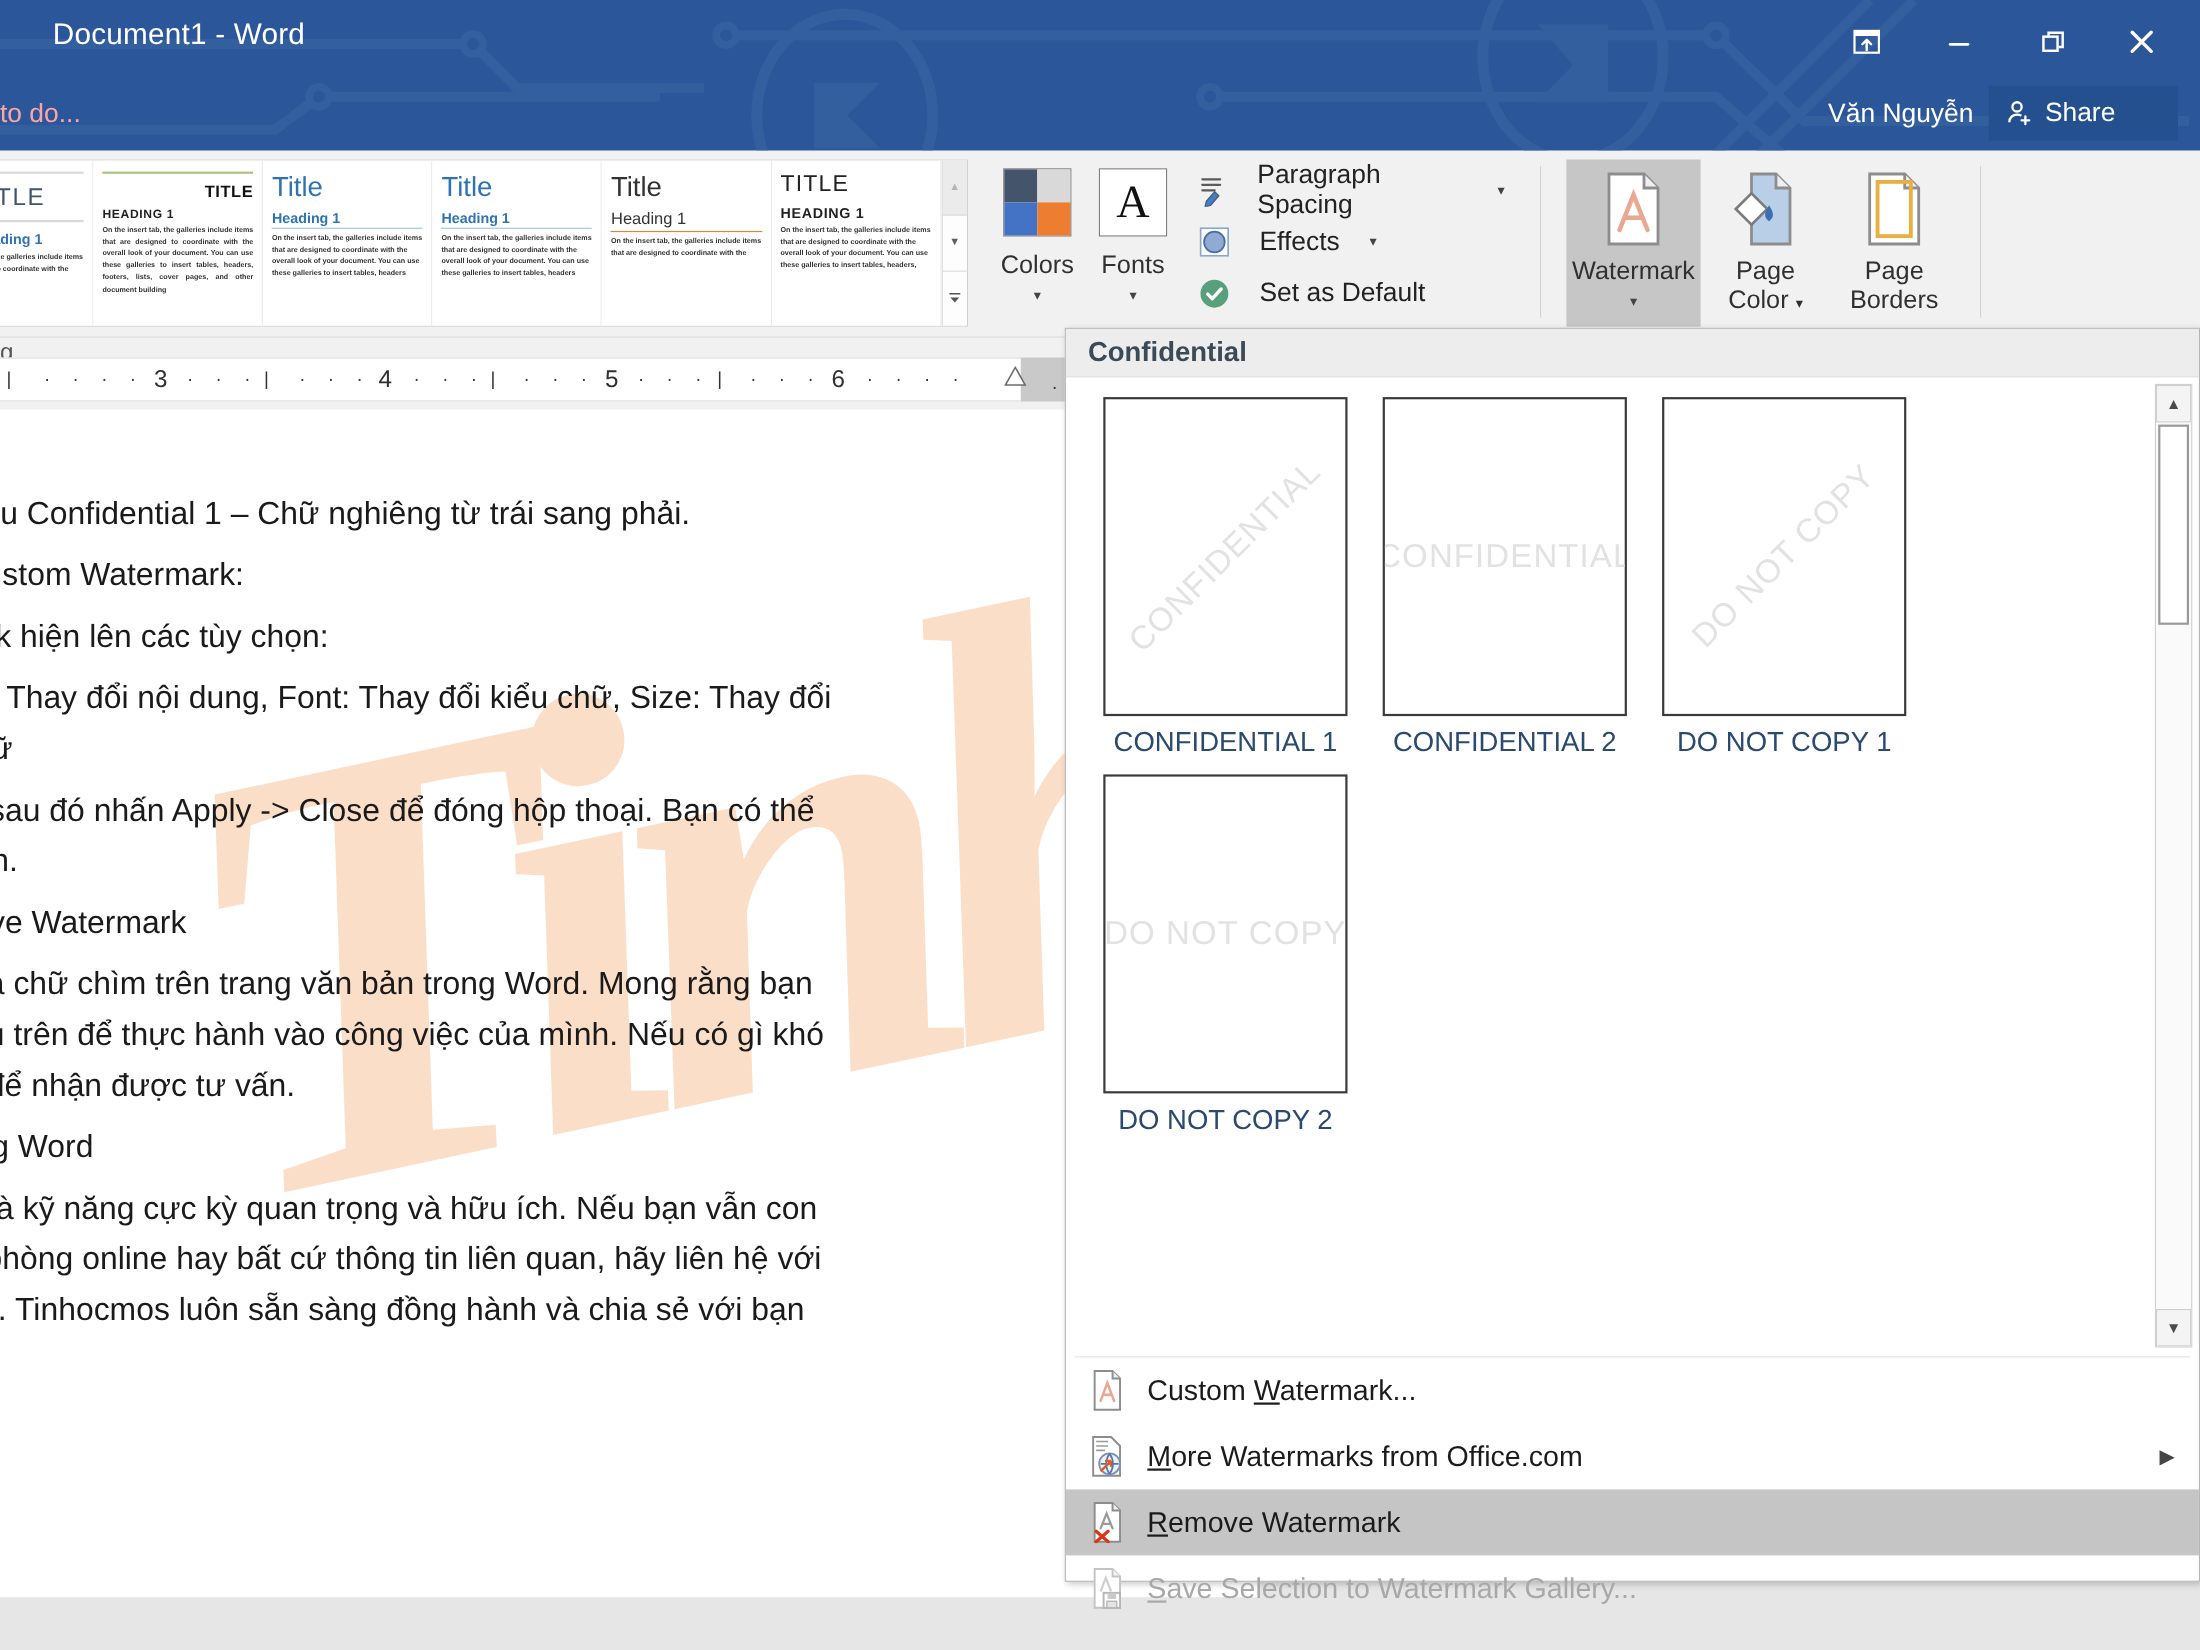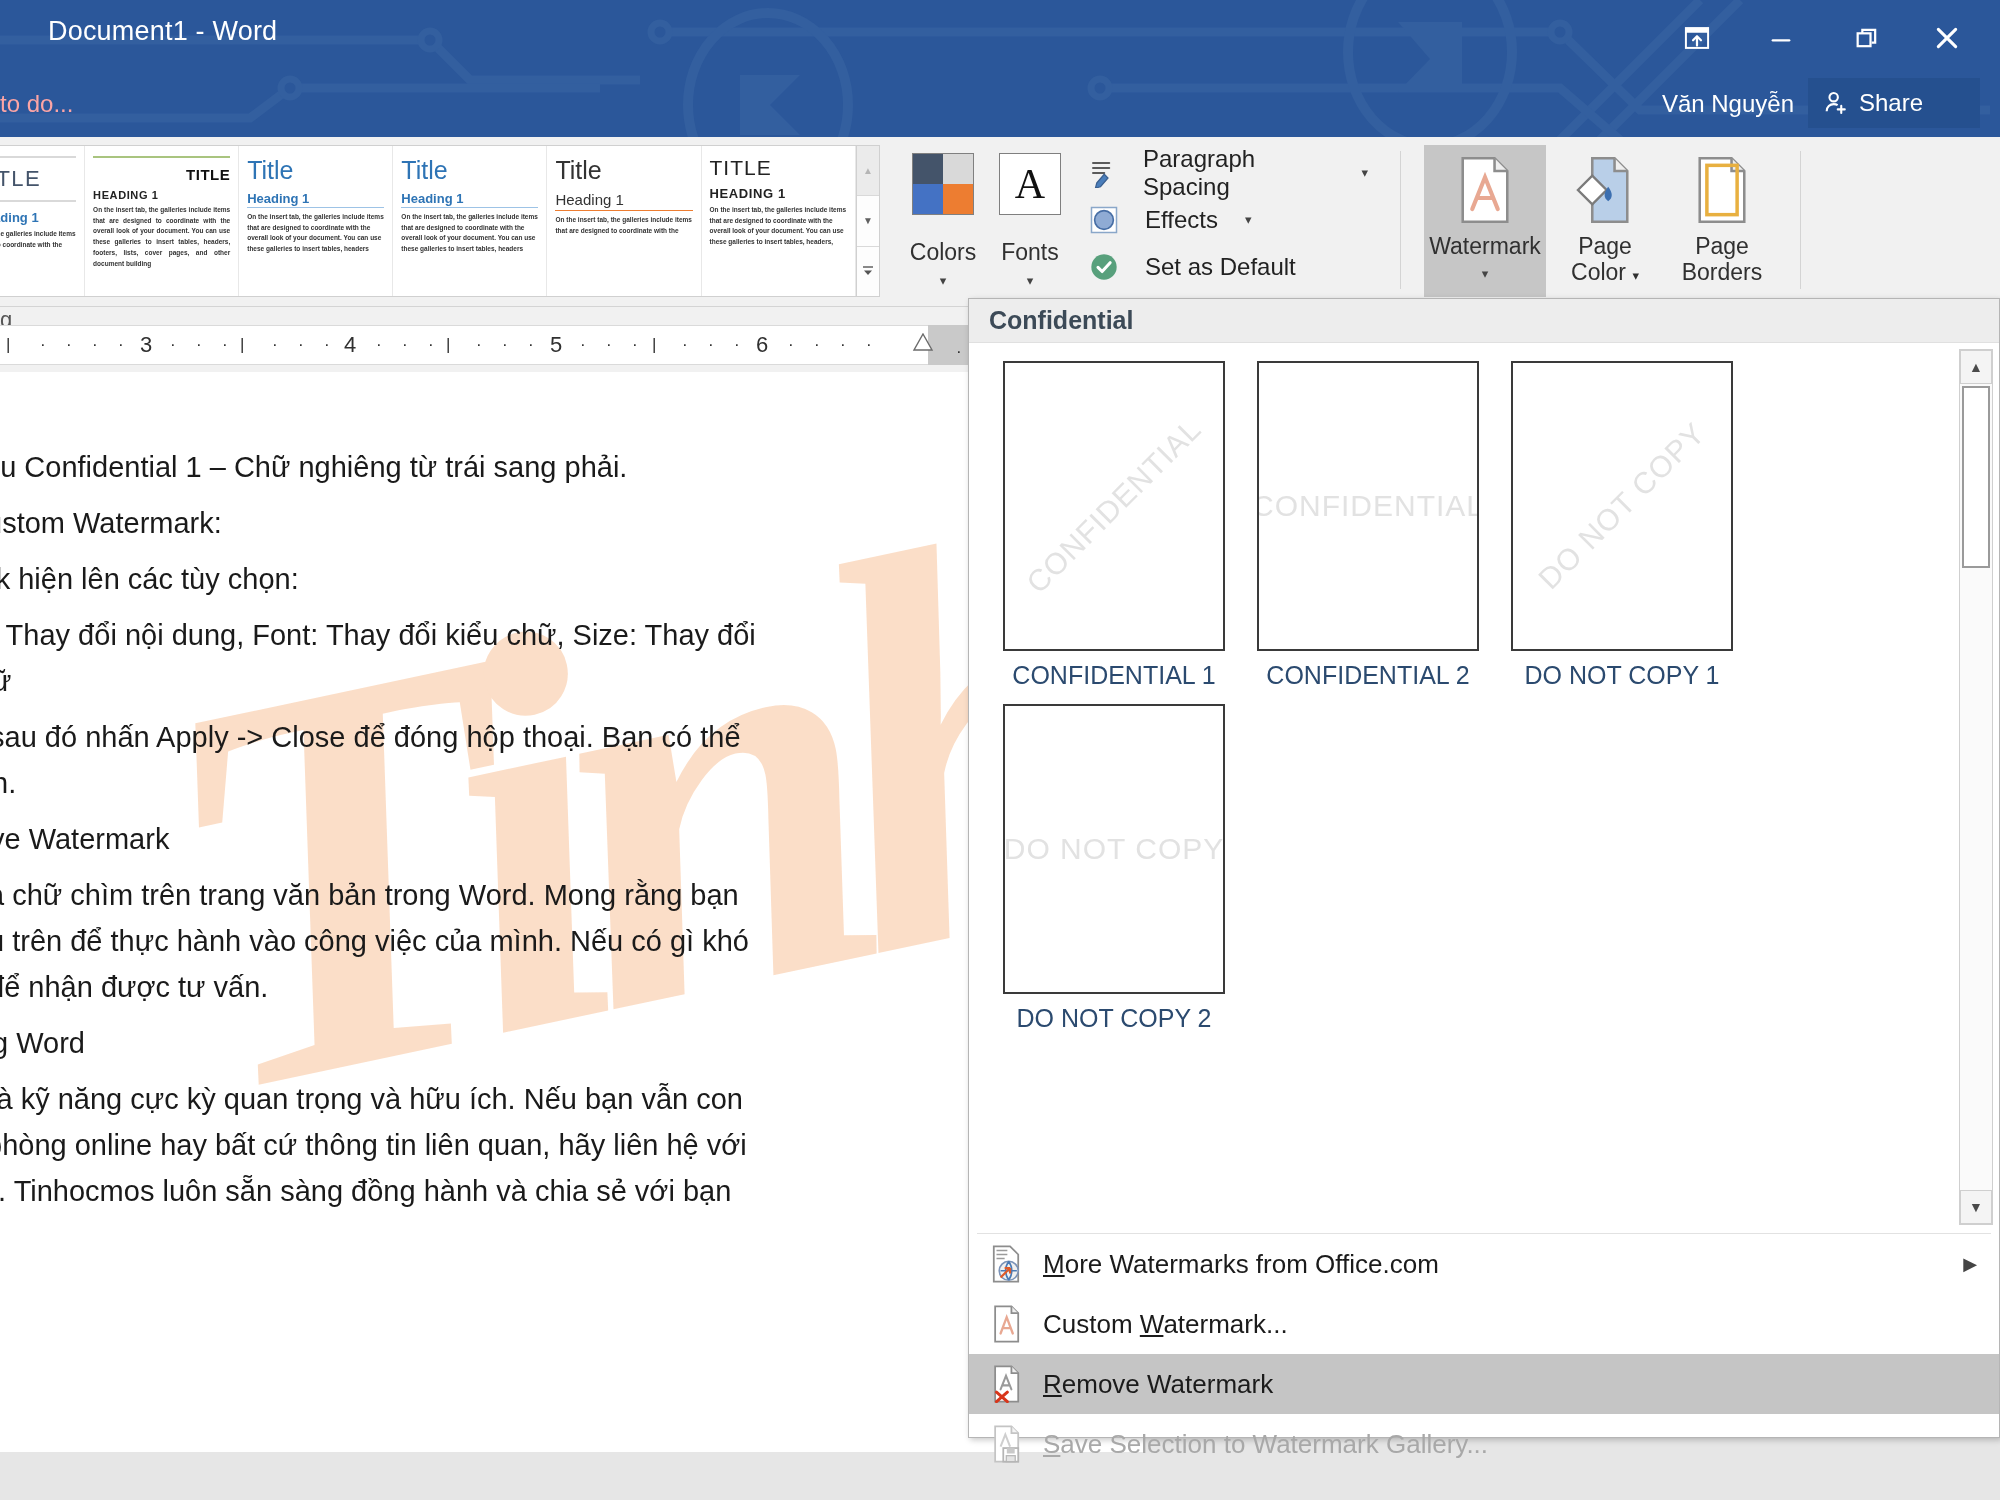--- a/index.html
+++ b/index.html
@@ -96,21 +96,21 @@
   .colors-swatch {
     width: 62px; height: 62px; display: grid;
     grid-template-columns: 1fr 1fr; grid-template-rows: 1fr 1fr;
     border: 1px solid #808080;
   }
   .fonts-swatch {
     width: 62px; height: 62px; border: 1px solid #7f7f7f; background: #fff;
     display: flex; align-items: center; justify-content: center;
     font-size: 42px; color: #111; font-family: "Liberation Serif", serif;
   }
-  .rb-lbl { font-size: 23px; color: #303030; margin-top: 24px; }
+  .rb-lbl { font-size: 23px; color: #303030; margin-top: 12px; }
   .rb-caret { font-size: 13px; color: #444; margin-top: 7px; }
 
   .rb-paracol { position: absolute; left: 1088px; top: 12px; width: 280px; }
   .rb-item {
     display: flex; align-items: center; gap: 25px; height: 47px;
     font-size: 24px; color: #222;
   }
   .rb-item .ic { width: 32px; height: 32px; display:flex; align-items:center; justify-content:center;}
   .rb-item .car { font-size: 13px; color: #444; margin-left: 2px; }
 
@@ -554,40 +554,40 @@
         <div class="wm-sb-btn">▼</div>
         <div class="wm-sb-thumb"></div>
       </div>
     </div>
 
     <div class="wm-sep"></div>
 
     <div class="wm-item">
       <span class="ic">
         <svg width="34" height="38" viewBox="0 0 24 28">
+          <path d="M4 1h12l5 5v21H4z" fill="#fff" stroke="#8d8d8d" stroke-width="1.3"></path>
+          <path d="M16 1v5h5" fill="#eee" stroke="#8d8d8d" stroke-width="1.3"></path>
+          <path d="M8 21 L12.5 9 L17 21 M9.8 17h5.4" stroke="#e8a892" stroke-width="1.7" fill="none" stroke-linecap="round"></path>
+        </svg>
+      </span>
+      <span><span>Custom </span><span class="ulk">W</span><span>atermark...</span></span>
+    </div>
+
+    <div class="wm-item">
+      <span class="ic">
+        <svg width="34" height="38" viewBox="0 0 24 28">
           <path d="M3 1h12l6 6v20H3z" fill="#fff" stroke="#8d8d8d" stroke-width="1.3"></path>
           <path d="M5 4h8M5 7h8M5 10h6" stroke="#9a9a9a" stroke-width="1.1"></path>
           <circle cx="14" cy="19" r="7" fill="#f0f0f0" stroke="#7b93b8" stroke-width="1.2"></circle>
           <path d="M8 19h12M14 12.2c3 4 3 9.6 0 13.6M14 12.2c-3 4-3 9.6 0 13.6" fill="none" stroke="#4a7ab5" stroke-width="1.2"></path>
           <path d="M8 24 L15 17 M15 17h-4 M15 17v4" stroke="#e05b2a" stroke-width="1.6" fill="none"></path>
         </svg>
       </span>
       <span><span class="ulk">M</span><span>ore Watermarks from Office.com</span></span>
       <span class="sub">▶</span>
-    </div>
-
-    <div class="wm-item">
-      <span class="ic">
-        <svg width="34" height="38" viewBox="0 0 24 28">
-          <path d="M4 1h12l5 5v21H4z" fill="#fff" stroke="#8d8d8d" stroke-width="1.3"></path>
-          <path d="M16 1v5h5" fill="#eee" stroke="#8d8d8d" stroke-width="1.3"></path>
-          <path d="M8 21 L12.5 9 L17 21 M9.8 17h5.4" stroke="#e8a892" stroke-width="1.7" fill="none" stroke-linecap="round"></path>
-        </svg>
-      </span>
-      <span><span>Custom </span><span class="ulk">W</span><span>atermark...</span></span>
     </div>
 
     <div class="wm-item sel">
       <span class="ic">
         <svg width="34" height="38" viewBox="0 0 24 28">
           <path d="M4 1h12l5 5v21H4z" fill="#fff" stroke="#8d8d8d" stroke-width="1.3"></path>
           <path d="M16 1v5h5" fill="#eee" stroke="#8d8d8d" stroke-width="1.3"></path>
           <path d="M8 18 L12 8 L16 18 M9.6 15h4.8" stroke="#9a9a9a" stroke-width="1.5" fill="none" stroke-linecap="round"></path>
           <path d="M5 20 L13 27 M13 20 L5 27" stroke="#d8351a" stroke-width="2.2" stroke-linecap="round"></path>
         </svg>

